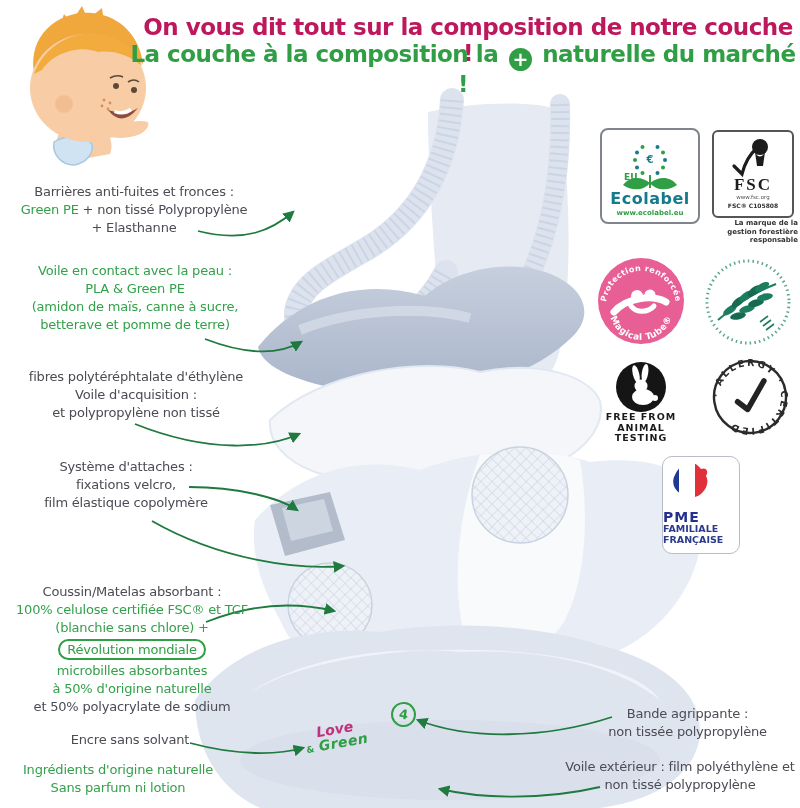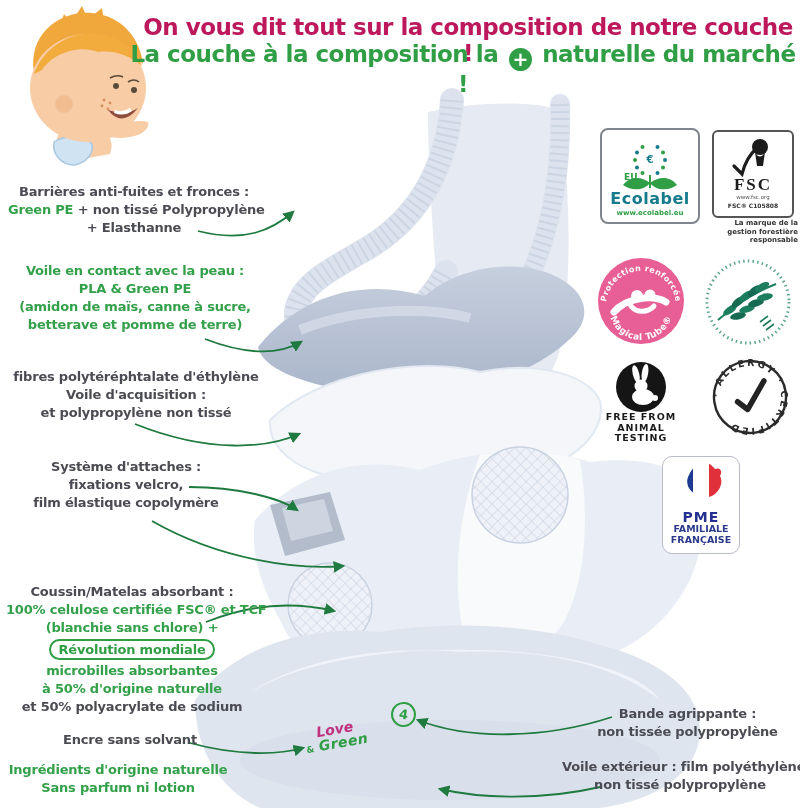--- a/index.html
+++ b/index.html
@@ -8,34 +8,34 @@
   .art{position:absolute;left:0;top:0;}
   
   .hline1{position:absolute;left:140px;right:4px;top:14px;text-align:center;
           font-size:23px;font-weight:700;color:#be185d;letter-spacing:-0.5px;}
   .hline2{position:absolute;left:130px;right:4px;top:41px;text-align:center;
           font-size:23px;font-weight:700;color:#2f9e44;letter-spacing:-0.5px;}
   .plus{display:inline-flex;width:23px;height:23px;border-radius:50%;background:#2f9e44;
         color:#fff;align-items:center;justify-content:center;font-size:19px;font-weight:700;
         margin:0 3px;vertical-align:-4px;}
   
-  .lbl{position:absolute;font-size:13px;font-weight:700;color:#4b4b54;text-align:center;
+  .lbl{position:absolute;font-size:13px;font-weight:400;color:#4b4b54;text-align:center;
        line-height:18px;letter-spacing:-0.2px;}
   .lbl div{white-space:nowrap;}
   .green{color:#33a04a;}
   .pill{display:inline-block;border:2px solid #2f9e44;border-radius:11px;padding:0 7px;
         color:#2f9e44;line-height:17px;}
   
   .badge-box{position:absolute;background:#fff;border:2px solid #80858d;border-radius:8px;}
   .fsc-caption{position:absolute;left:704px;top:219px;width:94px;text-align:right;
                font-size:7px;font-weight:700;color:#333;line-height:8.5px;}
   .rabbit-text{position:absolute;left:583px;top:412px;width:116px;text-align:center;
                font-size:9.5px;font-weight:700;color:#1b1b1b;letter-spacing:1px;line-height:10.5px;}
   .pme{position:absolute;left:662px;top:456px;width:76px;height:96px;background:#fff;
-       border:1.5px solid #b9bcc9;border-radius:10px;text-align:center;}
+       border:1.5px solid #b9bcc9;border-radius:10px;}
   .pme .t1{font-size:14px;font-weight:700;color:#23308f;letter-spacing:1px;line-height:14px;margin-top:1px;}
   .pme .t2{font-size:9.5px;font-weight:700;color:#2c3a8c;line-height:10.5px;}
   svg text{font-family:"DejaVu Sans",sans-serif;}
   .eco-name{font-size:16px;font-weight:700;fill:#147a8c;letter-spacing:.5px;}
   .eco-eu{font-size:9px;font-weight:700;fill:#2f9e44;}
   .eco-url{font-size:7px;font-weight:700;fill:#2f9e44;}
   .eco-eur{font-size:10px;font-weight:700;fill:#147a8c;}
   .fsc-name{font-family:"Liberation Serif",serif;font-size:17px;font-weight:700;fill:#1c1c1c;letter-spacing:2px;}
   .fsc-url{font-size:5.5px;fill:#555;}
   .fsc-code{font-size:6px;font-weight:700;fill:#333;}

